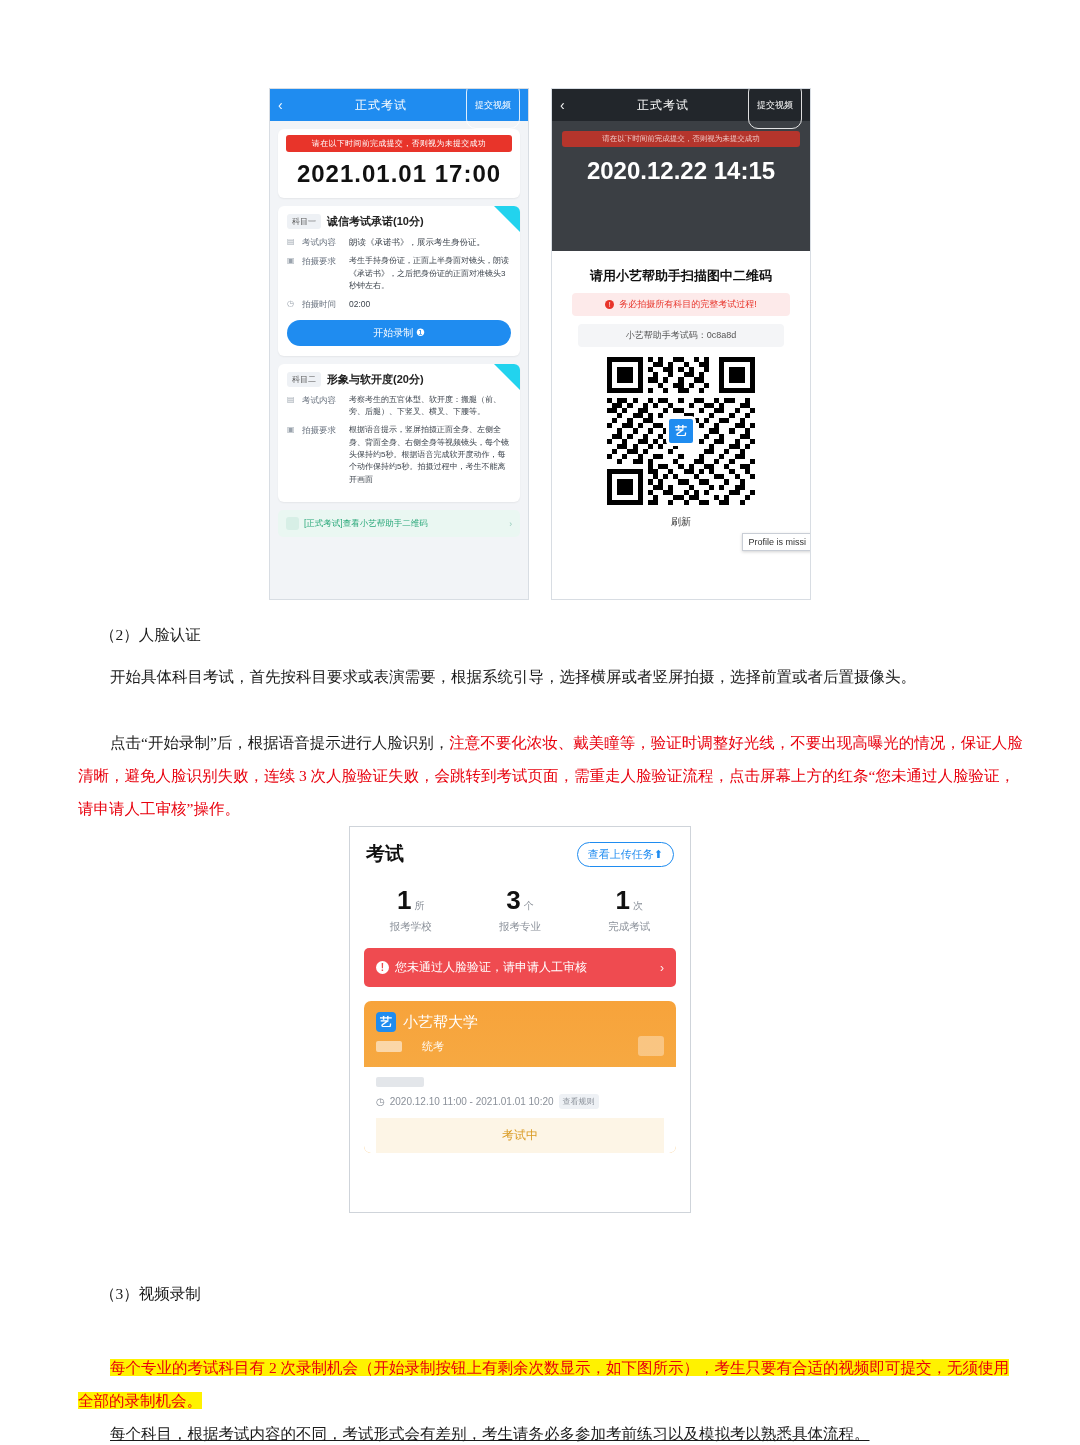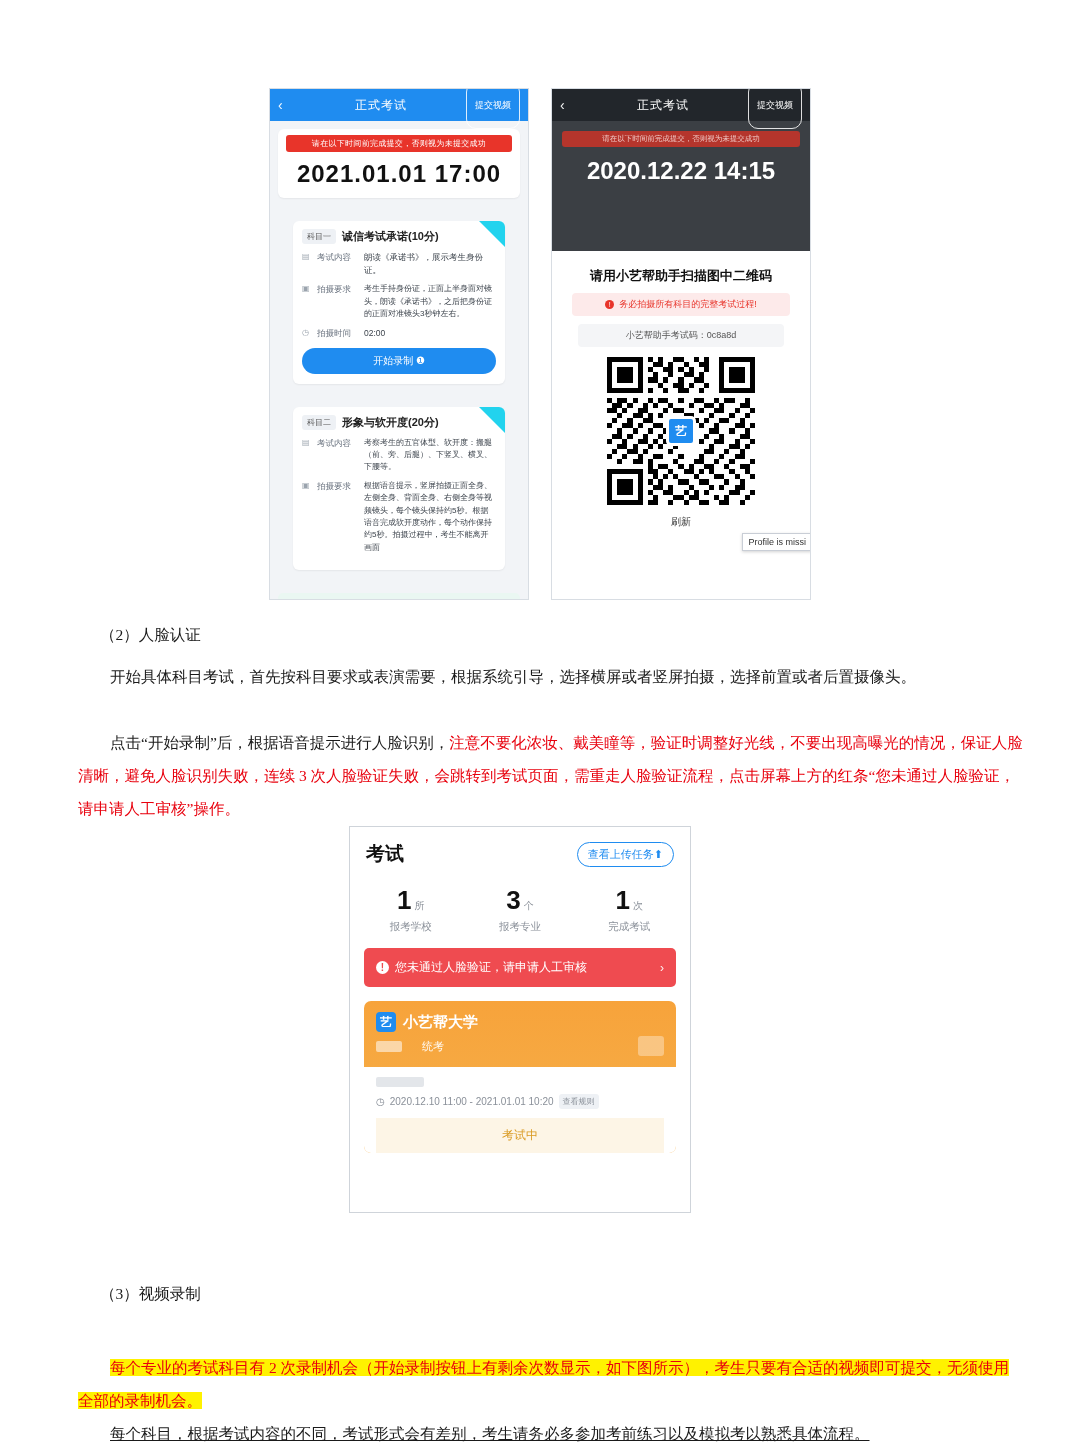--- a/index.html
+++ b/index.html
@@ -39,21 +39,21 @@
   }
   .warn-strip{
     background:#e8342a;color:#fff;font-size:8px;text-align:center;
     border-radius:3px;padding:3px 2px;letter-spacing:.3px;
   }
   .big-time{
     text-align:center;font-size:24px;font-weight:bold;color:#111;
     margin-top:8px;letter-spacing:1px;font-family:"Liberation Sans",sans-serif;
   }
   .sec-card{
-    margin:23px;background:#fff;border-radius:6px;padding:8px 9px 10px;
+    margin:8px;background:#fff;border-radius:6px;padding:8px 9px 10px;
     position:relative;overflow:hidden;box-shadow:0 1px 2px rgba(0,0,0,.06);
   }
   .sec-card .corner{
     position:absolute;right:0;top:0;width:0;height:0;
     border-top:26px solid #22d3ee;border-left:26px solid transparent;
   }
   .sec-head{display:flex;align-items:center;gap:6px;margin-bottom:7px;}
   .sec-tag{
     background:#eef1f5;color:#555;font-size:8px;padding:2px 5px;border-radius:3px;
   }
@@ -146,21 +146,21 @@
   .alert-red .chev{margin-left:auto;opacity:.9;}
   .card-orange{
     margin:14px 14px 0;border-radius:7px;overflow:hidden;
     background:linear-gradient(180deg,#f7a33b 0%,#f5b04a 100%);
   }
   .co-top{display:flex;align-items:center;gap:7px;padding:11px 12px 4px;}
   .co-logo{
     width:20px;height:20px;background:#1f8cf0;border-radius:4px;color:#fff;
     font-size:12px;font-weight:bold;text-align:center;line-height:20px;flex:none;
   }
-  .co-name{color:#fff;font-size:15px;font-weight:bold;}
+  .co-name{color:#fff;font-size:15px;font-weight:normal;}
   .co-sub{padding:0 12px 11px;display:flex;align-items:center;gap:20px;}
   .co-blur{width:26px;height:11px;background:rgba(255,255,255,.55);border-radius:2px;}
   .co-sub-t{color:#fff;font-size:11px;opacity:.95;}
   .co-play{
     margin-left:auto;width:26px;height:20px;background:rgba(255,255,255,.35);border-radius:3px;
   }
   .card-white{background:#fff;padding:10px 12px 0;}
   .cw-blur{width:48px;height:10px;background:#e3e6ea;border-radius:2px;margin-bottom:7px;}
   .cw-time{font-size:10px;color:#8a9099;display:flex;align-items:center;gap:5px;}
   .cw-badge{background:#eef1f5;color:#8a9099;font-size:8px;padding:2px 4px;border-radius:3px;}

